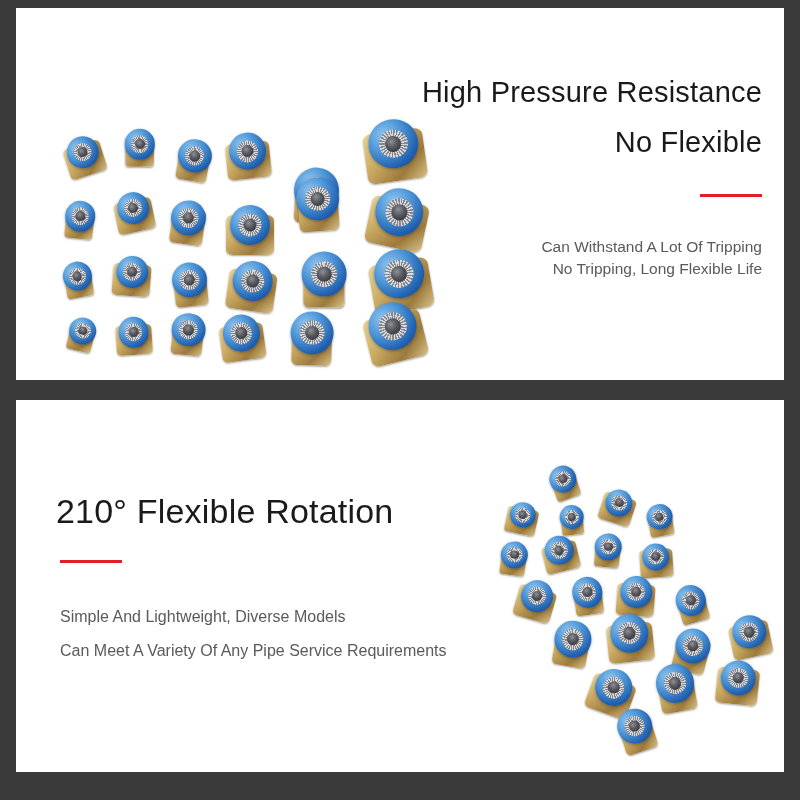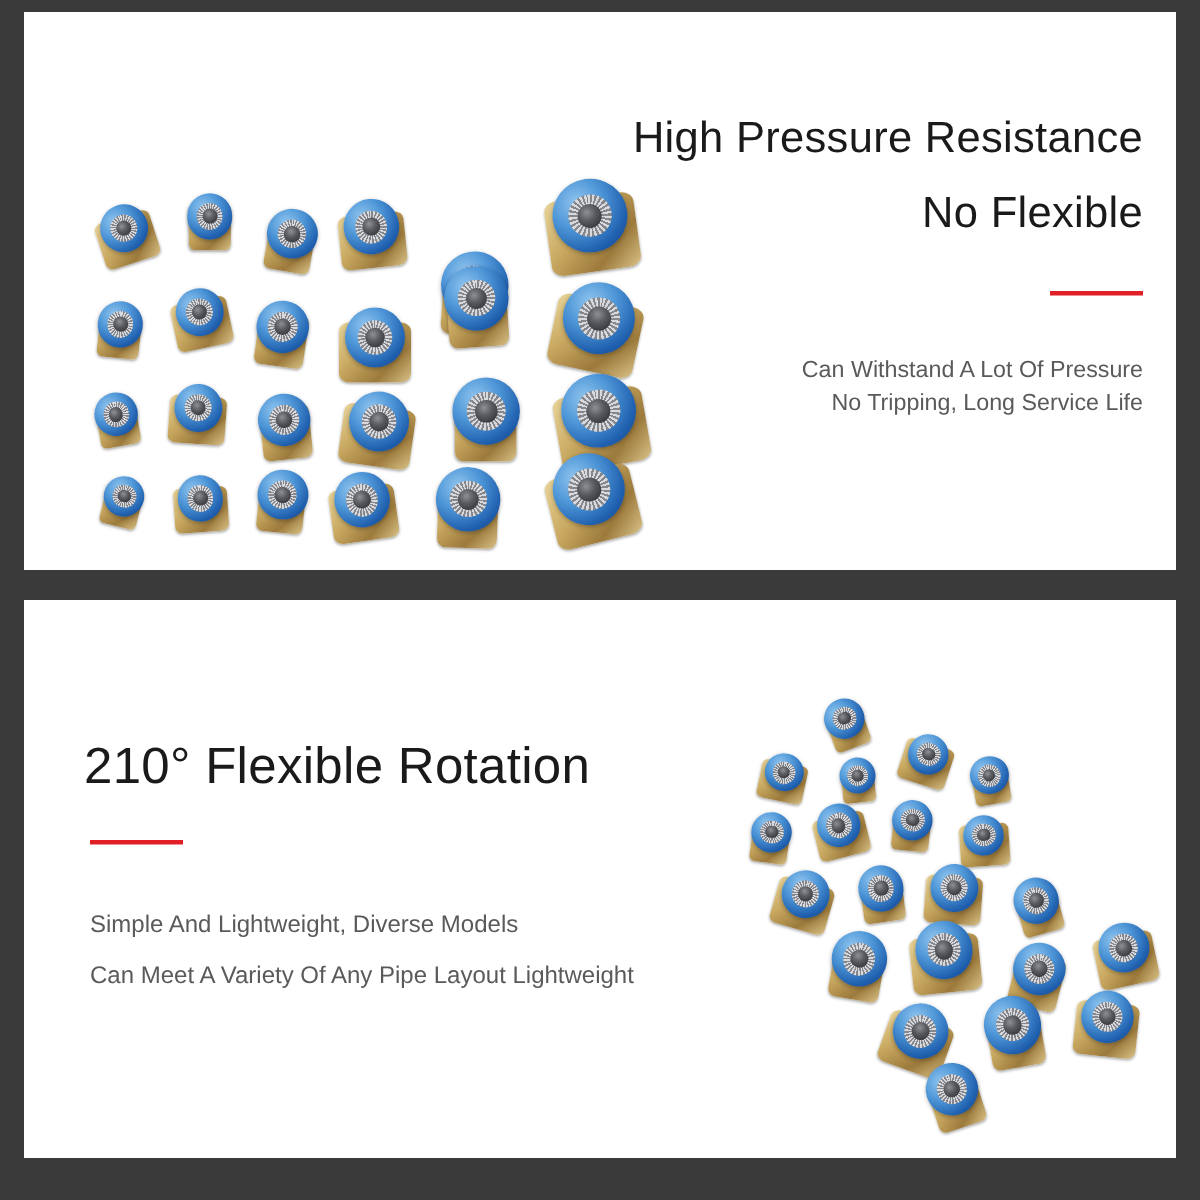--- a/index.html
+++ b/index.html
@@ -315,23 +315,23 @@
           <div class="fit-bore" style="width: 15.6px; height: 15.6px; margin-top: -6px;"></div>
         </div>
       </div>
 
     <div class="headline headline-1">High Pressure Resistance</div>
 
     <div class="headline headline-2">No Flexible</div>
 
     <div class="rule"></div>
 
-    <div class="subline subline-1">Can Withstand A Lot Of Pressure</div>
-
-    <div class="subline subline-2">No Tripping, Long Service Life</div>
+    <div class="subline subline-1">Can Withstand A Lot Of Tripping</div>
+
+    <div class="subline subline-2">No Tripping, Long Flexible Life</div>
   </div>
 
   <div class="panel-gap"></div>
 
   <div class="panel panel-bottom">
 
     <div class="fitting-field" id="field-bottom">
         <div class="fitting" style="width: 34px; height: 34px; left: 531px; top: 65px; transform: rotate(-20deg);">
           <div class="fit-brass" style="width: 25.16px; height: 27.2px; margin-top: 3.4px;"></div>
           <div class="fit-blue" style="width: 27.2px; height: 27.2px; margin-top: -3.4px;"></div>
@@ -459,16 +459,16 @@
           <div class="fit-bore" style="width: 11.44px; height: 11.44px; margin-top: -4.4px;"></div>
         </div>
       </div>
 
     <div class="headline headline-3">210° Flexible Rotation</div>
 
     <div class="rule"></div>
 
     <div class="subline subline-3">Simple And Lightweight, Diverse Models</div>
 
-    <div class="subline subline-4">Can Meet A Variety Of Any Pipe Layout Lightweight</div>
+    <div class="subline subline-4">Can Meet A Variety Of Any Pipe Service Requirements</div>
   </div>
 
 </div>
 
 </body></html>

